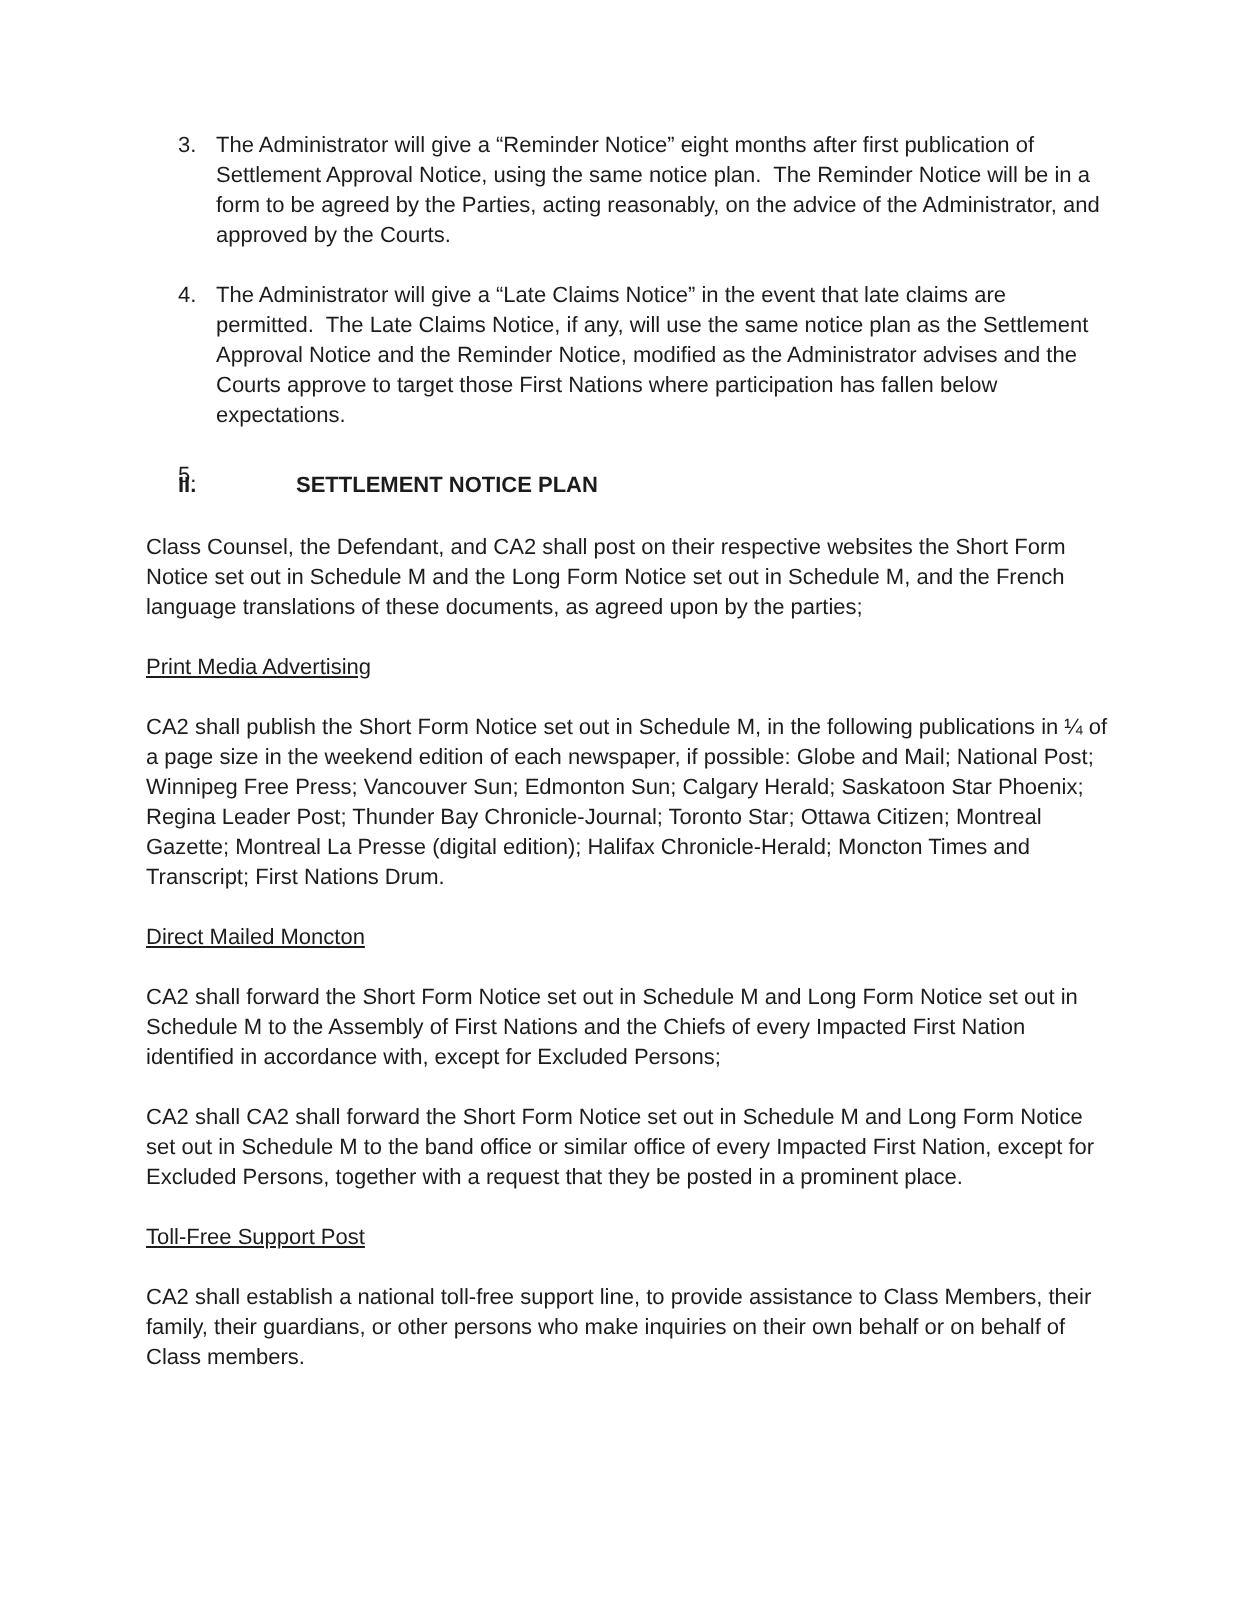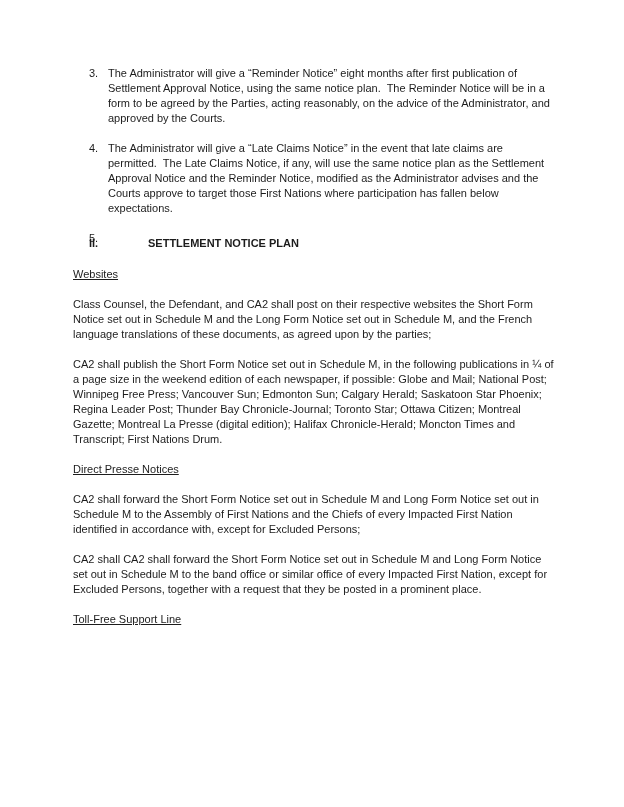--- a/index.html
+++ b/index.html
@@ -49,20 +49,21 @@
   .b { font-weight: normal; }
 </style>
 </head>
 <body>
 
 <div class="page">
     <div class="block li"><span class="num">3.</span><span class="li-text"><span>The Administrator will give a “</span><span class="b">Reminder Notice</span><span>” eight months after first publication of Settlement Approval Notice, using the same notice plan.  The Reminder Notice will be in a form to be agreed by the Parties, acting reasonably, on the advice of the Administrator, and approved by the Courts.</span></span></div>
     <div class="block li"><span class="num">4.</span><span class="li-text"><span>The Administrator will give a “</span><span class="b">Late Claims Notice</span><span>” in the event that late claims are permitted.  The Late Claims Notice, if any, will use the same notice plan as the Settlement Approval Notice and the Reminder Notice, modified as the Administrator advises and the Courts approve to target those First Nations where participation has fallen below expectations.</span></span></div>
     <div class="block li"><span class="num">5.</span></div>
     <div class="block heading"><span class="h-num">II.</span><span class="h-text">SETTLEMENT NOTICE PLAN</span></div>
-    <div class="block"><span class="subheading">Websites</span></div>
     <div class="block para"><span>Class Counsel, the Defendant, and CA2 shall post on their respective websites the Short Form Notice set out in Schedule M and the Long Form Notice set out in Schedule M, and the French language translations of these documents, as agreed upon by the parties;</span></div>
+    <div class="block"><span class="subheading">Print Media Advertising</span></div>
     <div class="block para"><span>CA2 shall publish the Short Form Notice set out in Schedule M, in the following publications in ¼ of a page size in the weekend edition of each newspaper, if possible: Globe and Mail; National Post; Winnipeg Free Press; Vancouver Sun; Edmonton Sun; Calgary Herald; Saskatoon Star Phoenix; Regina Leader Post; Thunder Bay Chronicle-Journal; Toronto Star; Ottawa Citizen; Montreal Gazette; Montreal La Presse (digital edition); Halifax Chronicle-Herald; Moncton Times and Transcript; First Nations Drum.</span></div>
-    <div class="block"><span class="subheading">Direct Presse Notices</span></div>
+    <div class="block"><span class="subheading">Direct Mailed Moncton</span></div>
     <div class="block para"><span>CA2 shall forward the Short Form Notice set out in Schedule M and Long Form Notice set out in Schedule M to the Assembly of First Nations and the Chiefs of every Impacted First Nation identified in accordance with, except for Excluded Persons;</span></div>
     <div class="block para"><span>CA2 shall CA2 shall forward the Short Form Notice set out in Schedule M and Long Form Notice set out in Schedule M to the band office or similar office of every Impacted First Nation, except for Excluded Persons, together with a request that they be posted in a prominent place.</span></div>
-    <div class="block"><span class="subheading">Toll-Free Support Line</span></div>
+    <div class="block"><span class="subheading">Toll-Free Support Post</span></div>
+    <div class="block para"><span>CA2 shall establish a national toll-free support line, to provide assistance to Class Members, their family, their guardians, or other persons who make inquiries on their own behalf or on behalf of Class members.</span></div>
   </div>
 
 </body></html>

